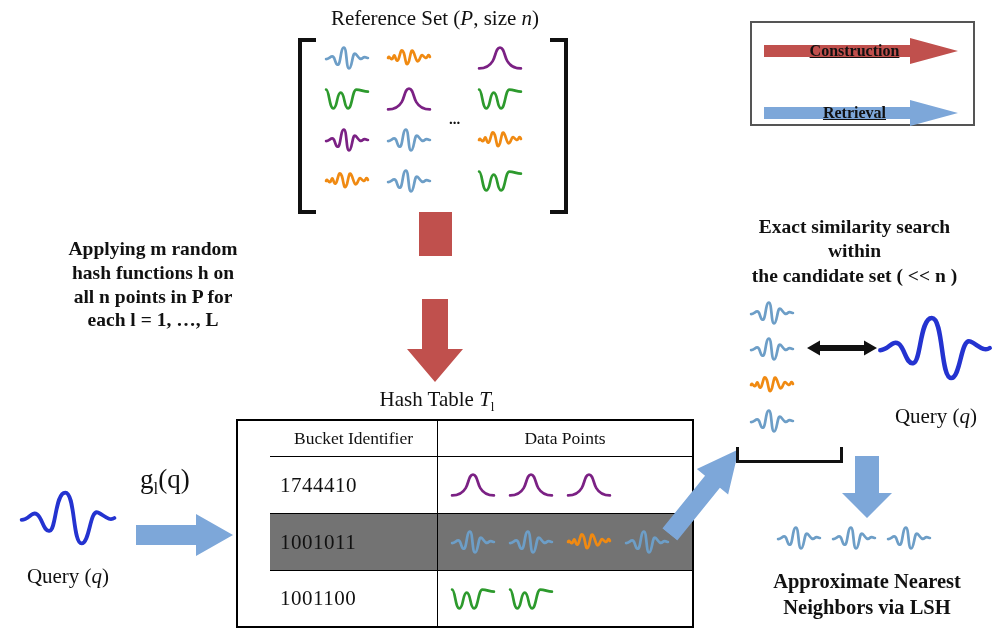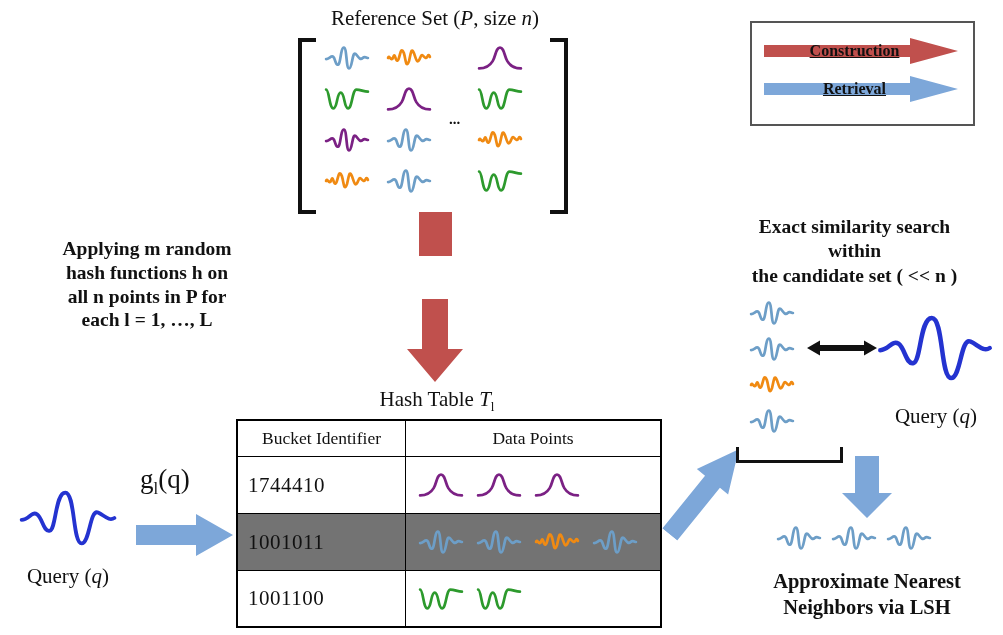--- a/index.html
+++ b/index.html
@@ -16,36 +16,36 @@
         border-left:4px solid #111;border-top:4px solid #111;border-bottom:4px solid #111;}
   .br-r{position:absolute;right:0;top:0;width:14px;height:168px;
         border-right:4px solid #111;border-top:4px solid #111;border-bottom:4px solid #111;}
   .matrix-grid{position:absolute;left:26px;top:4px;display:flex;gap:16px;align-items:center;}
   .mcol{display:flex;flex-direction:column;gap:9px;}
   .mdots{font-weight:bold;font-size:15px;align-self:center;padding:0 1px;}
 
   
   .legend{left:750px;top:21px;width:221px;height:101px;border:2px solid #555;background:#fff;}
   .leg-row{position:relative;width:198px;height:30px;margin:13px auto 0;}
-  .leg-row + .leg-row{margin-top:8px;}
+  .leg-row + .leg-row{margin-top:32px;}
   .leg-arrow{position:absolute;left:0;top:0;width:198px;height:30px;}
   .leg-label{position:absolute;left:0;top:0;width:182px;text-align:center;line-height:30px;
              font-weight:bold;font-size:16px;text-decoration:underline;}
 
   
   .red-square{left:419px;top:212px;width:33px;height:44px;}
   .formula{left:258px;top:256px;width:370px;text-align:center;font-size:28px;font-style:italic;}
-  .left-note{left:18px;top:237px;width:258px;text-align:center;font-weight:bold;
+  .left-note{left:24px;top:237px;width:258px;text-align:center;font-weight:bold;
              font-size:19.5px;line-height:1.22;}
   .red-down{left:406px;top:299px;width:58px;height:84px;}
   .ht-title{left:352px;top:387px;width:170px;text-align:center;font-size:21px;}
 
   
   .htable{left:236px;top:419px;display:grid;grid-template-columns:167px 255px;
-          grid-template-rows:35px 57px 57px 56px;border:2px solid #000;background:#fff;}
+          grid-template-rows:35px 57px 57px 56px;border:2px solid #000;background:#fff;padding-left:32px;}
   .cell{display:flex;align-items:center;}
   .rt{border-top:1.6px solid #000;}
   .c2{border-left:1.6px solid #000;}
   .head{justify-content:center;font-size:17.5px;}
   .bid{padding-left:10px;font-size:21px;letter-spacing:0.5px;}
   .dp{padding-left:12px;gap:12px;}
   .hl{background:#737373;}
 
   
   .wf{width:46px;height:32px;flex:0 0 auto;}

